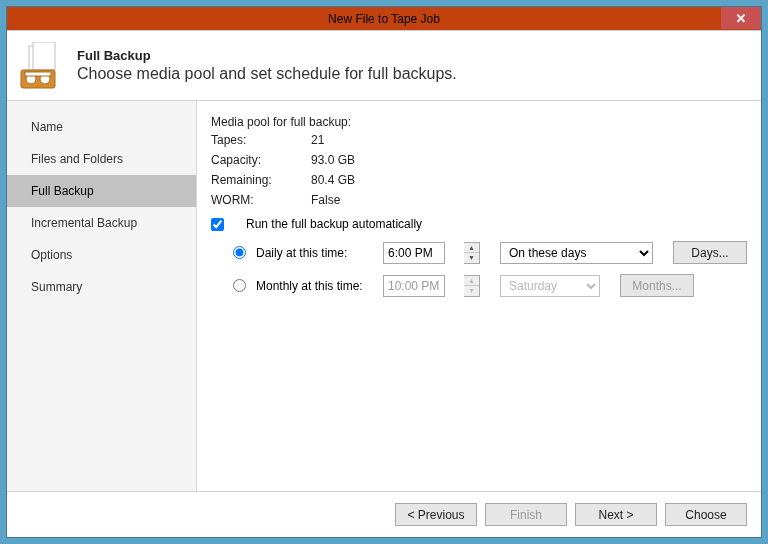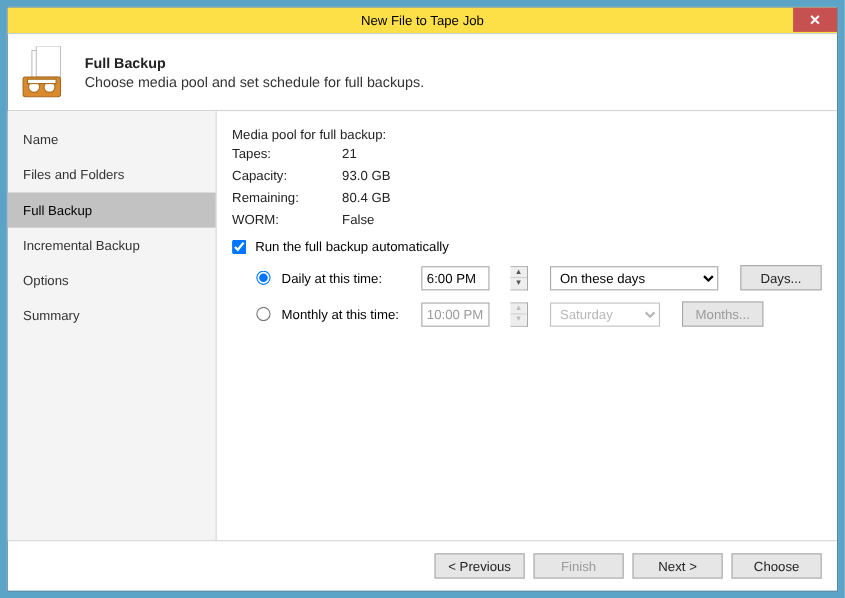--- a/index.html
+++ b/index.html
@@ -16,21 +16,21 @@
     position: absolute;
     left: 6px; top: 6px;
     width: 756px; height: 532px;
     background: #fff;
     border: 1px solid #3a7a9c;
     display: flex;
     flex-direction: column;
   }
   .titlebar {
     height: 24px;
-    background: #fde047;
+    background: #c2410c;
     display: flex;
     align-items: center;
     justify-content: center;
     position: relative;
     color: #000;
     font-size: 12px;
     border-bottom: 1px solid #c8d0d6;
   }
   .closebox {
     position: absolute;
@@ -59,36 +59,36 @@
     position: relative;
   }
   .header-text h1 {
     margin: 0;
     font-size: 13px;
     font-weight: bold;
     color: #222;
   }
   .header-text p {
     margin: 2px 0 0 0;
-    font-size: 13px;
+    font-size: 16px;
     color: #333;
   }
   .body {
     flex: 1;
     display: flex;
     min-height: 0;
   }
   .sidebar {
     width: 190px;
     background: #f4f4f4;
     border-right: 1px solid #d8d8d8;
     padding-top: 10px;
   }
   .sidebar-item {
-    padding: 9px 14px;
+    padding: 9px 24px;
     color: #333;
     cursor: default;
   }
   .sidebar-item.active {
     background: #c2c2c2;
     color: #000;
   }
   .content {
     flex: 1;
     padding: 14px 14px 10px 14px;
@@ -115,21 +115,21 @@
     font-size: 12px;
     padding: 0 8px;
     cursor: default;
     color: #222;
   }
   .btn:disabled, .btn.disabled { color: #9b9b9b; }
   .stats { margin-bottom: 10px; }
   .stats .row { margin-bottom: 6px; }
   .stats .k { width: 100px; color:#222;}
   .stats .v { color:#222;}
-  .chk-row { display:flex; align-items:center; gap:4px; margin: 6px 0 10px 0;}
+  .chk-row { display:flex; align-items:center; gap:18px; margin: 6px 0 10px 0;}
   input[type=checkbox], input[type=radio] { margin:0 4px 0 0; }
   .sched { margin-left: 22px; }
   .sched .row { gap: 20px; margin-bottom: 10px; align-items:center;}
   .radio-lbl { width: 130px; display:flex; align-items:center; gap:6px;}
   .time-field {
     width: 62px; height:22px;
     border:1px solid #a7a7a7;
     padding: 1px 4px;
     font-family:inherit; font-size:12px;
     text-align:left;

